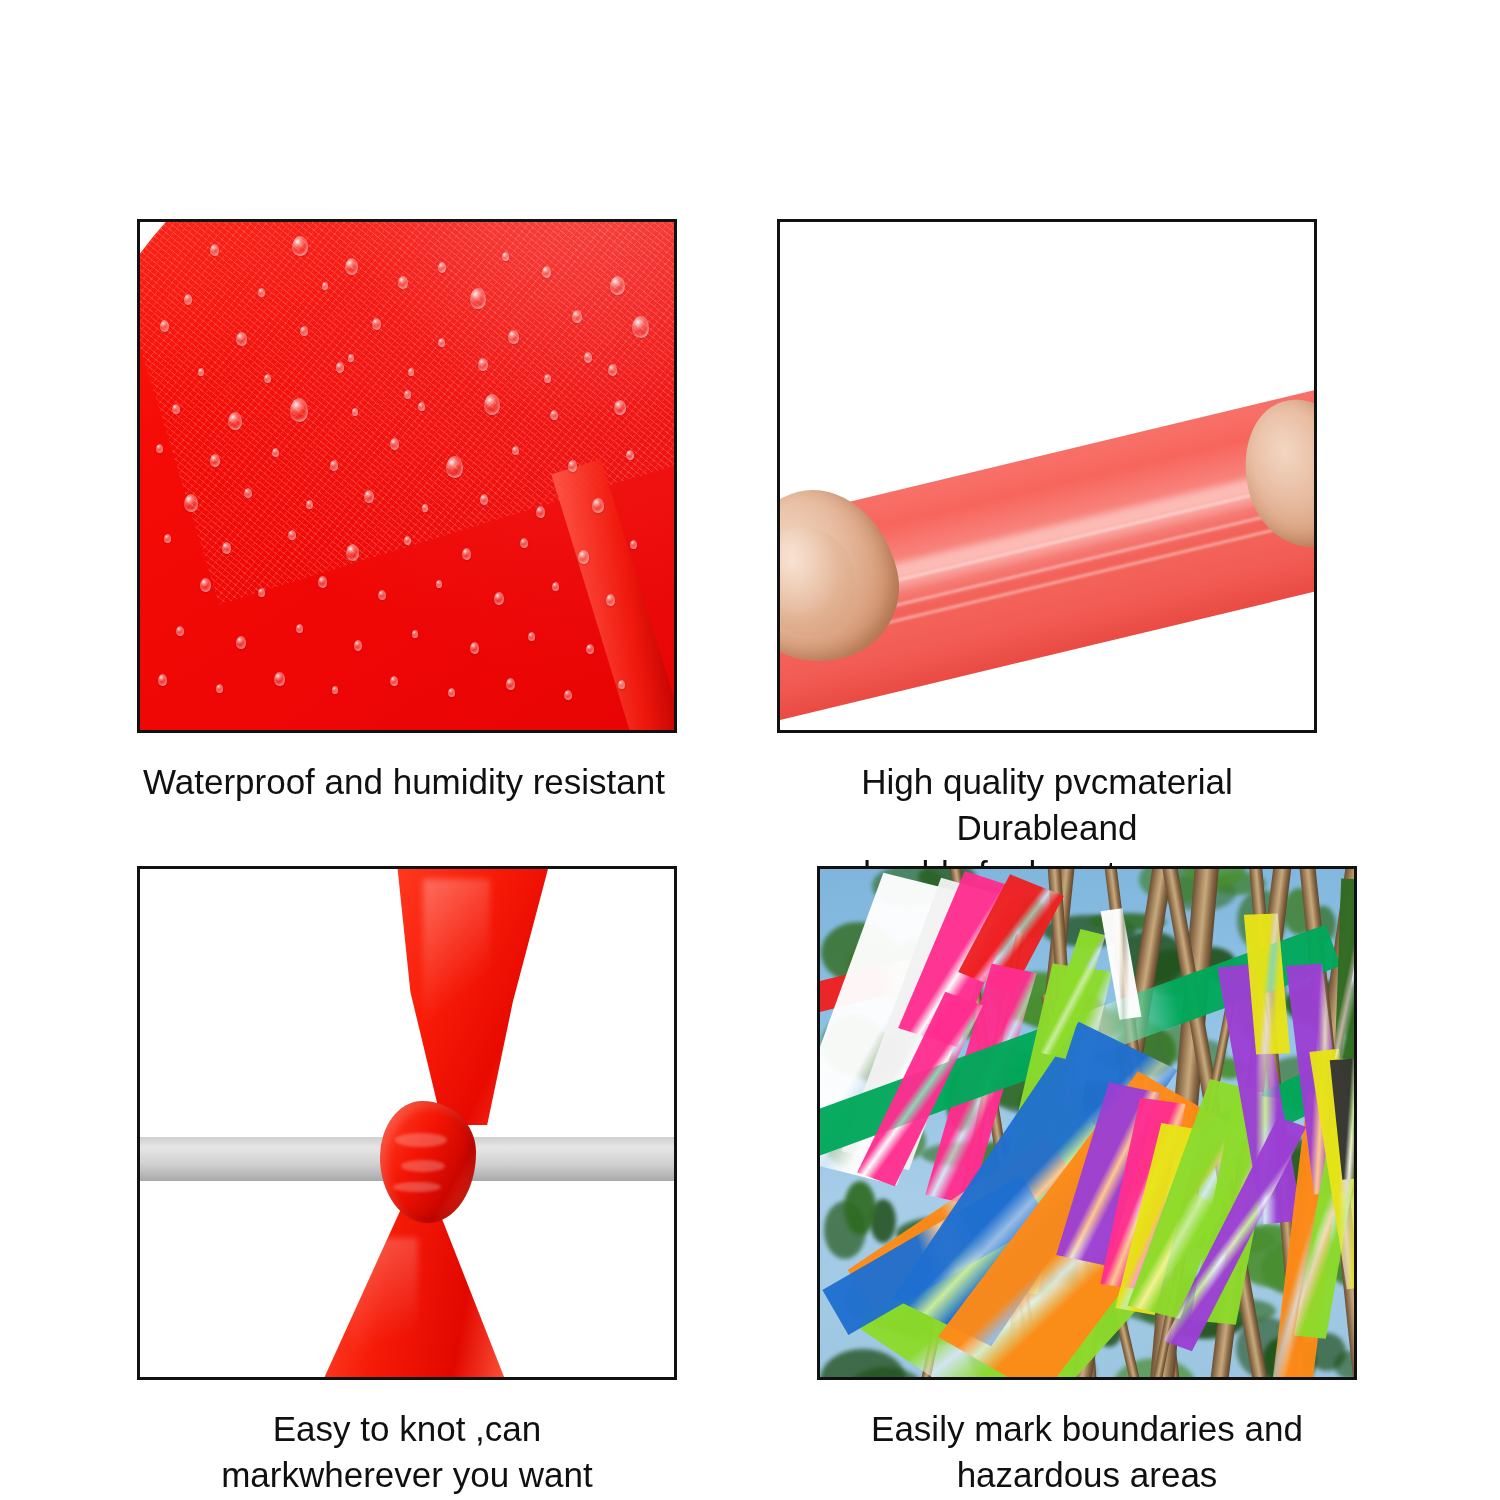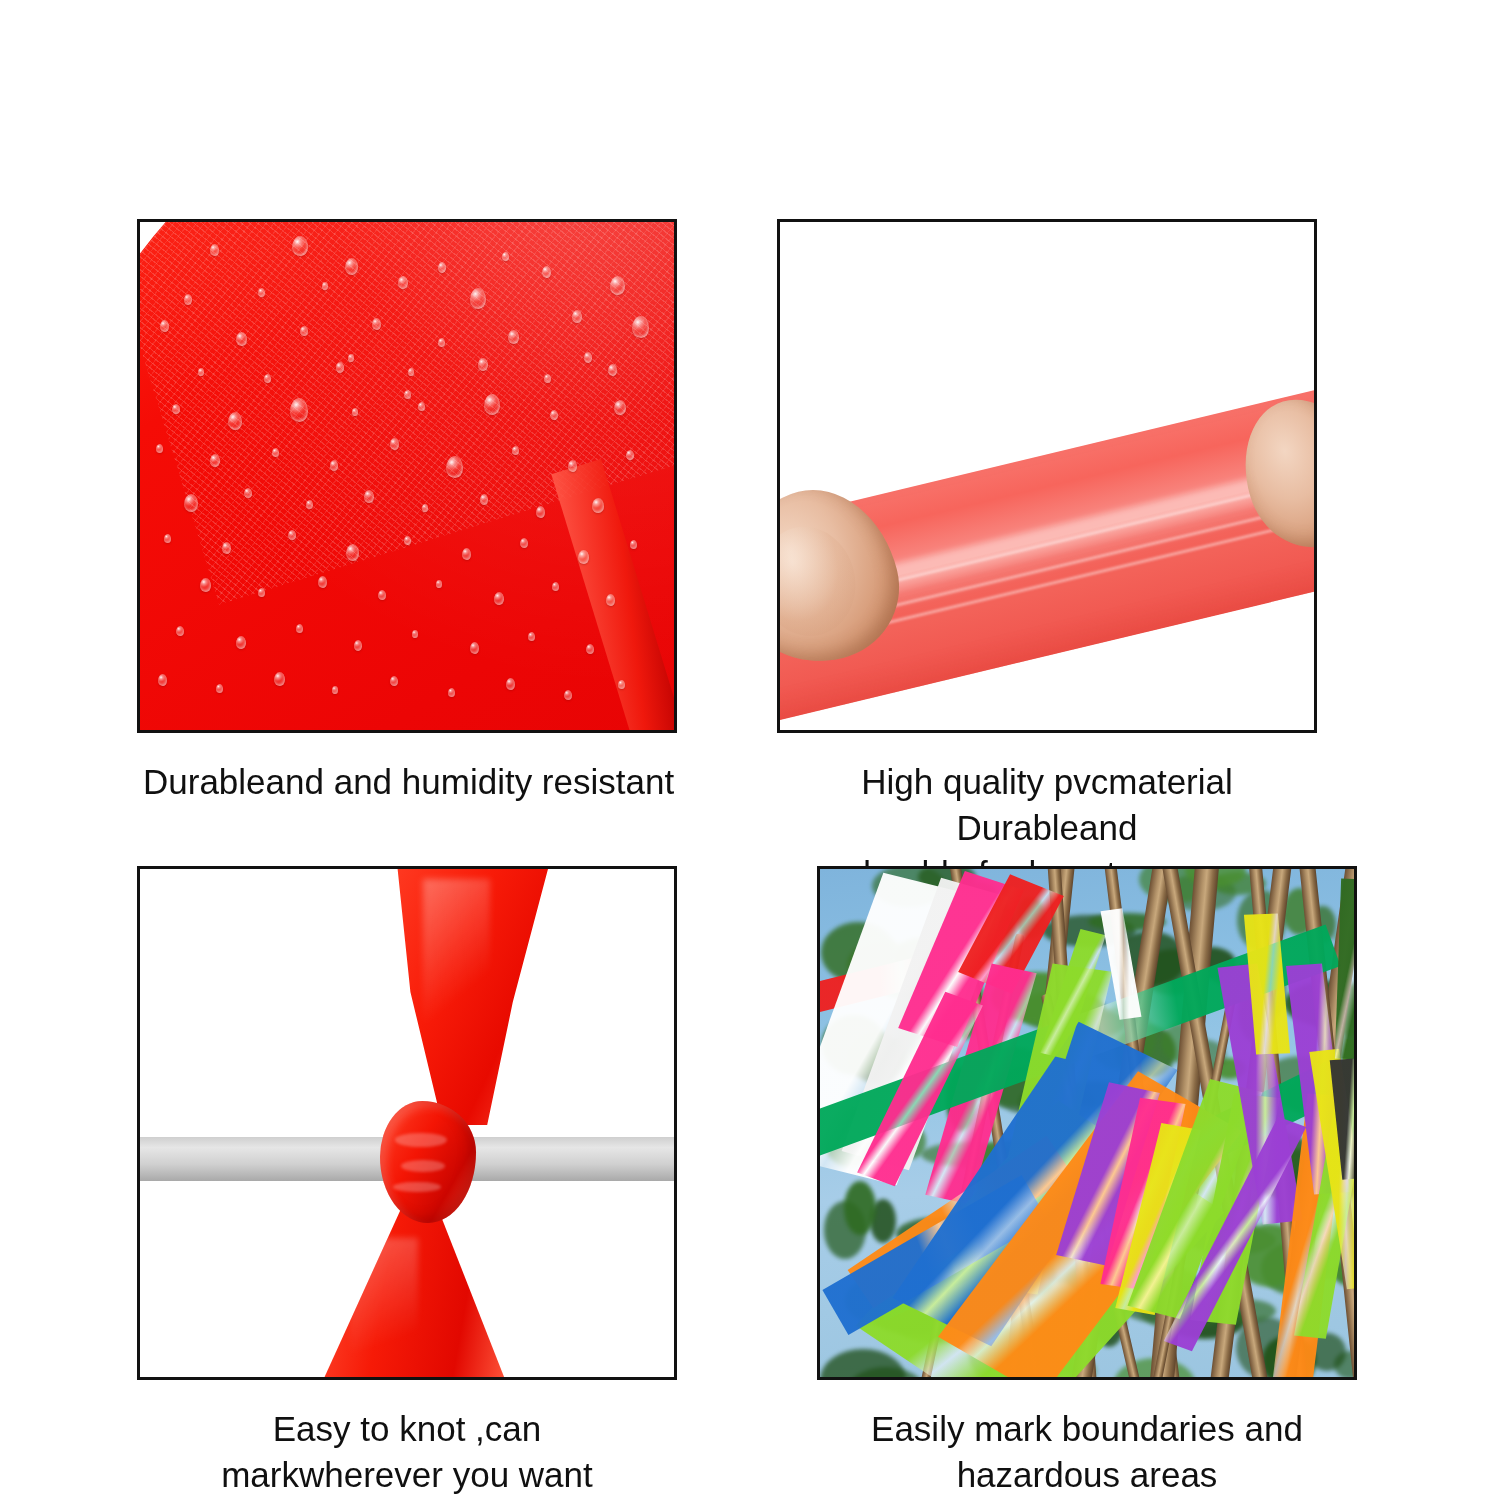--- a/index.html
+++ b/index.html
@@ -370,21 +370,21 @@
             <div class="drop" style="left: 192px; top: 464px; width: 6px; height: 8px;"></div>
             <div class="drop" style="left: 250px; top: 454px; width: 8px; height: 10px;"></div>
             <div class="drop" style="left: 308px; top: 466px; width: 7px; height: 9px;"></div>
             <div class="drop" style="left: 366px; top: 456px; width: 9px; height: 12px;"></div>
             <div class="drop" style="left: 424px; top: 468px; width: 8px; height: 10px;"></div>
             <div class="drop" style="left: 478px; top: 458px; width: 7px; height: 9px;"></div>
             <div class="drop" style="left: 208px; top: 132px; width: 6px; height: 8px;"></div>
             <div class="drop" style="left: 264px; top: 168px; width: 7px; height: 9px;"></div>
           </div>
       </div>
-      <div class="caption">Durableand and humidity resistant</div>
+      <div class="caption">Waterproof and humidity resistant</div>
     </div>
 
     <div class="cell c2">
       <div class="panel">
         <div class="p2-bg"></div>
         <div class="p2-strip">
           <div class="p2-ridge" style="left:10%; top:44%; width:78%;"></div>
           <div class="p2-ridge" style="left:14%; top:56%; width:70%;"></div>
           <div class="p2-ridge" style="left:20%; top:64%; width:62%;"></div>
         </div>

